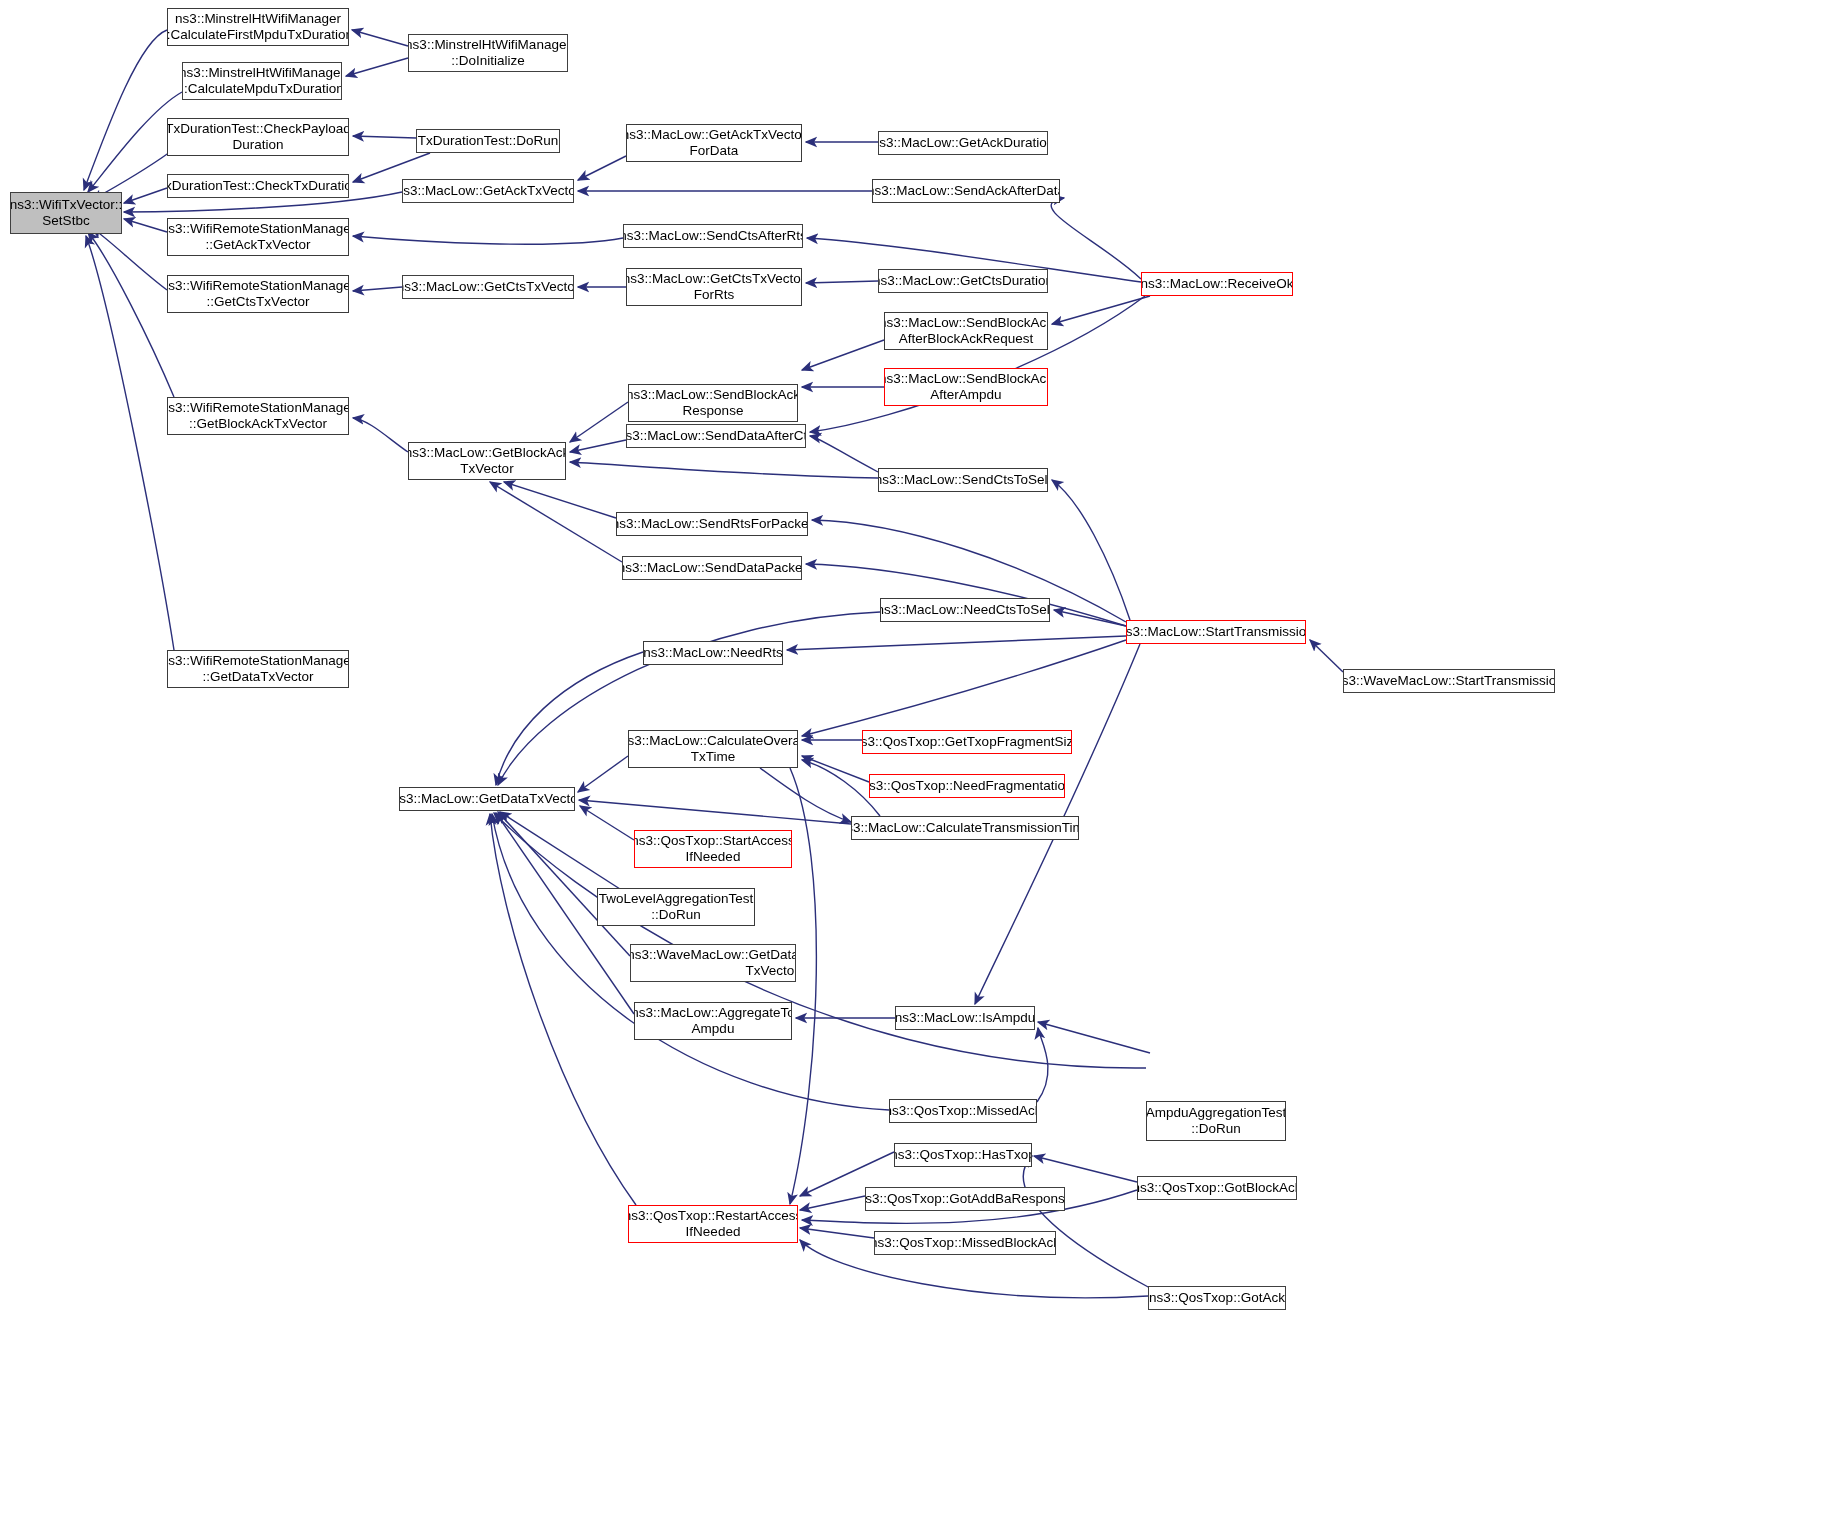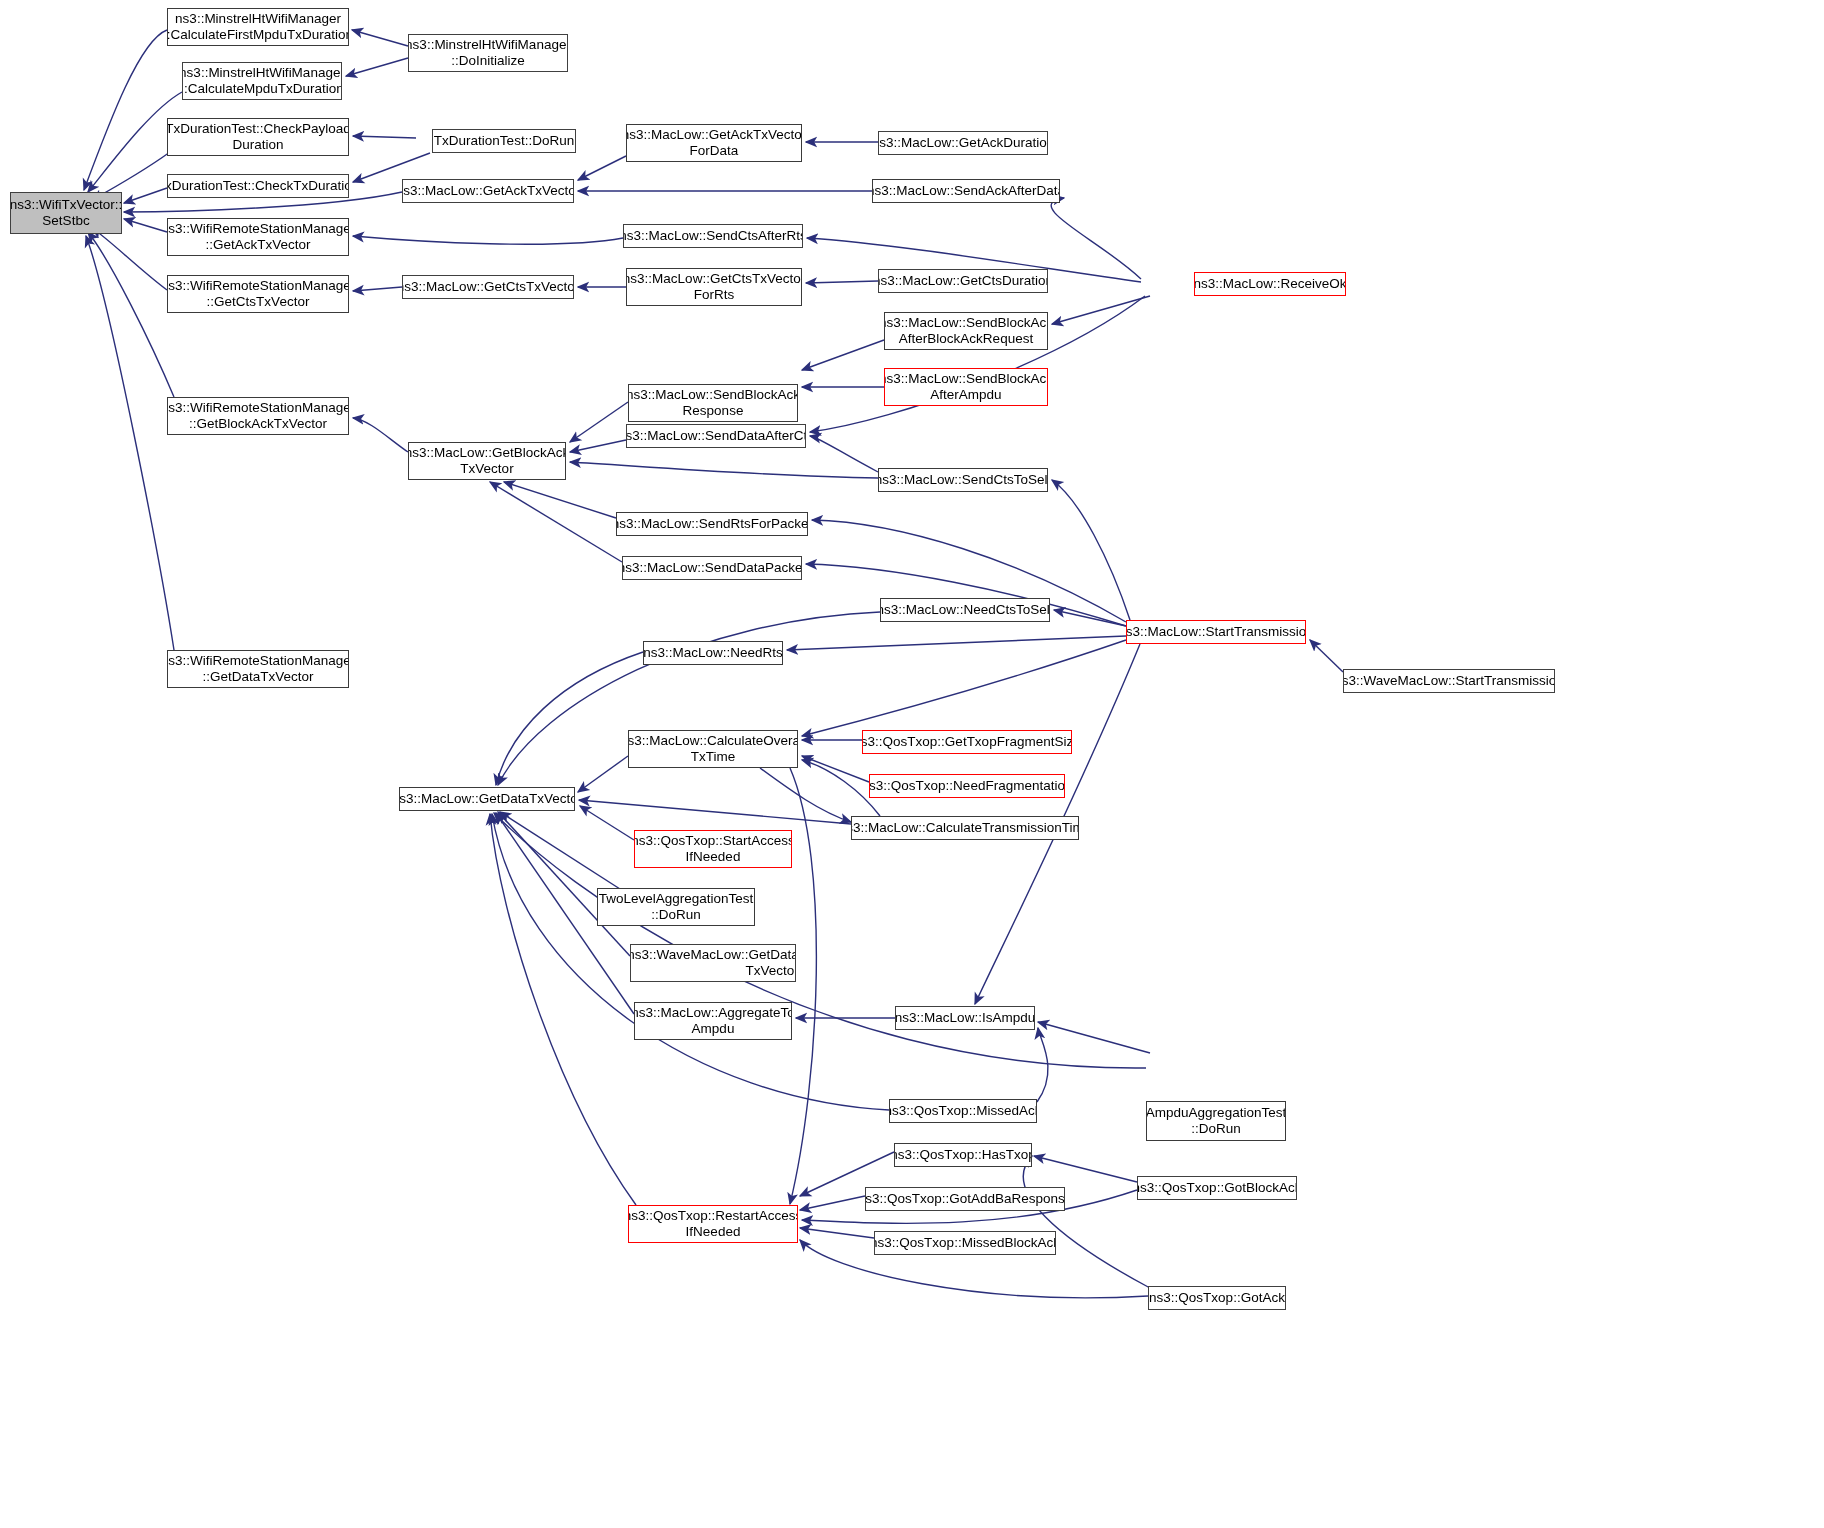--- a/index.html
+++ b/index.html
@@ -113,37 +113,37 @@
       <div class="node root" style="left: 10px; top: 192px; width: 112px; height: 42px;">ns3::WifiTxVector::
 SetStbc</div>
       <div class="node thick" style="left: 167px; top: 8px; width: 182px; height: 38px;">ns3::MinstrelHtWifiManager
 ::CalculateFirstMpduTxDuration</div>
       <div class="node" style="left: 408px; top: 34px; width: 160px; height: 38px;">ns3::MinstrelHtWifiManager
 ::DoInitialize</div>
       <div class="node" style="left: 182px; top: 62px; width: 160px; height: 38px;">ns3::MinstrelHtWifiManager
 ::CalculateMpduTxDuration</div>
       <div class="node thick" style="left: 167px; top: 118px; width: 182px; height: 38px;">TxDurationTest::CheckPayload
 Duration</div>
-      <div class="node" style="left: 416px; top: 129px; width: 144px; height: 24px; margin-left: 16px;">TxDurationTest::DoRun</div>
+      <div class="node" style="left: 416px; top: 129px; width: 144px; height: 24px;">TxDurationTest::DoRun</div>
       <div class="node" style="left: 167px; top: 174px; width: 182px; height: 24px;">TxDurationTest::CheckTxDuration</div>
       <div class="node thick" style="left: 626px; top: 124px; width: 176px; height: 38px;">ns3::MacLow::GetAckTxVector
 ForData</div>
       <div class="node" style="left: 878px; top: 131px; width: 170px; height: 24px;">ns3::MacLow::GetAckDuration</div>
       <div class="node" style="left: 402px; top: 179px; width: 172px; height: 24px;">ns3::MacLow::GetAckTxVector</div>
       <div class="node thick" style="left: 872px; top: 179px; width: 188px; height: 24px;">ns3::MacLow::SendAckAfterData</div>
       <div class="node thick" style="left: 167px; top: 218px; width: 182px; height: 38px;">ns3::WifiRemoteStationManager
 ::GetAckTxVector</div>
       <div class="node" style="left: 623px; top: 224px; width: 180px; height: 24px;">ns3::MacLow::SendCtsAfterRts</div>
       <div class="node thick" style="left: 167px; top: 275px; width: 182px; height: 38px;">ns3::WifiRemoteStationManager
 ::GetCtsTxVector</div>
       <div class="node" style="left: 402px; top: 275px; width: 172px; height: 24px;">ns3::MacLow::GetCtsTxVector</div>
       <div class="node thick" style="left: 626px; top: 268px; width: 176px; height: 38px;">ns3::MacLow::GetCtsTxVector
 ForRts</div>
       <div class="node" style="left: 878px; top: 269px; width: 170px; height: 24px;">ns3::MacLow::GetCtsDuration</div>
-      <div class="node red" style="left: 1194px; top: 272px; width: 152px; height: 24px; text-align: right;">ns3::MacLow::ReceiveOk</div>
+      <div class="node red" style="left: 1141px; top: 272px; width: 152px; height: 24px; text-align: right;">ns3::MacLow::ReceiveOk</div>
       <div class="node thick" style="left: 884px; top: 312px; width: 164px; height: 38px;">ns3::MacLow::SendBlockAck
 AfterBlockAckRequest</div>
       <div class="node thick" style="left: 628px; top: 384px; width: 170px; height: 38px;">ns3::MacLow::SendBlockAck
 Response</div>
       <div class="node red" style="left: 884px; top: 368px; width: 164px; height: 38px;">ns3::MacLow::SendBlockAck
 AfterAmpdu</div>
       <div class="node thick" style="left: 167px; top: 397px; width: 182px; height: 38px;">ns3::WifiRemoteStationManager
 ::GetBlockAckTxVector</div>
       <div class="node" style="left: 626px; top: 424px; width: 180px; height: 24px;">ns3::MacLow::SendDataAfterCts</div>
       <div class="node thick" style="left: 408px; top: 442px; width: 158px; height: 38px;">ns3::MacLow::GetBlockAck

